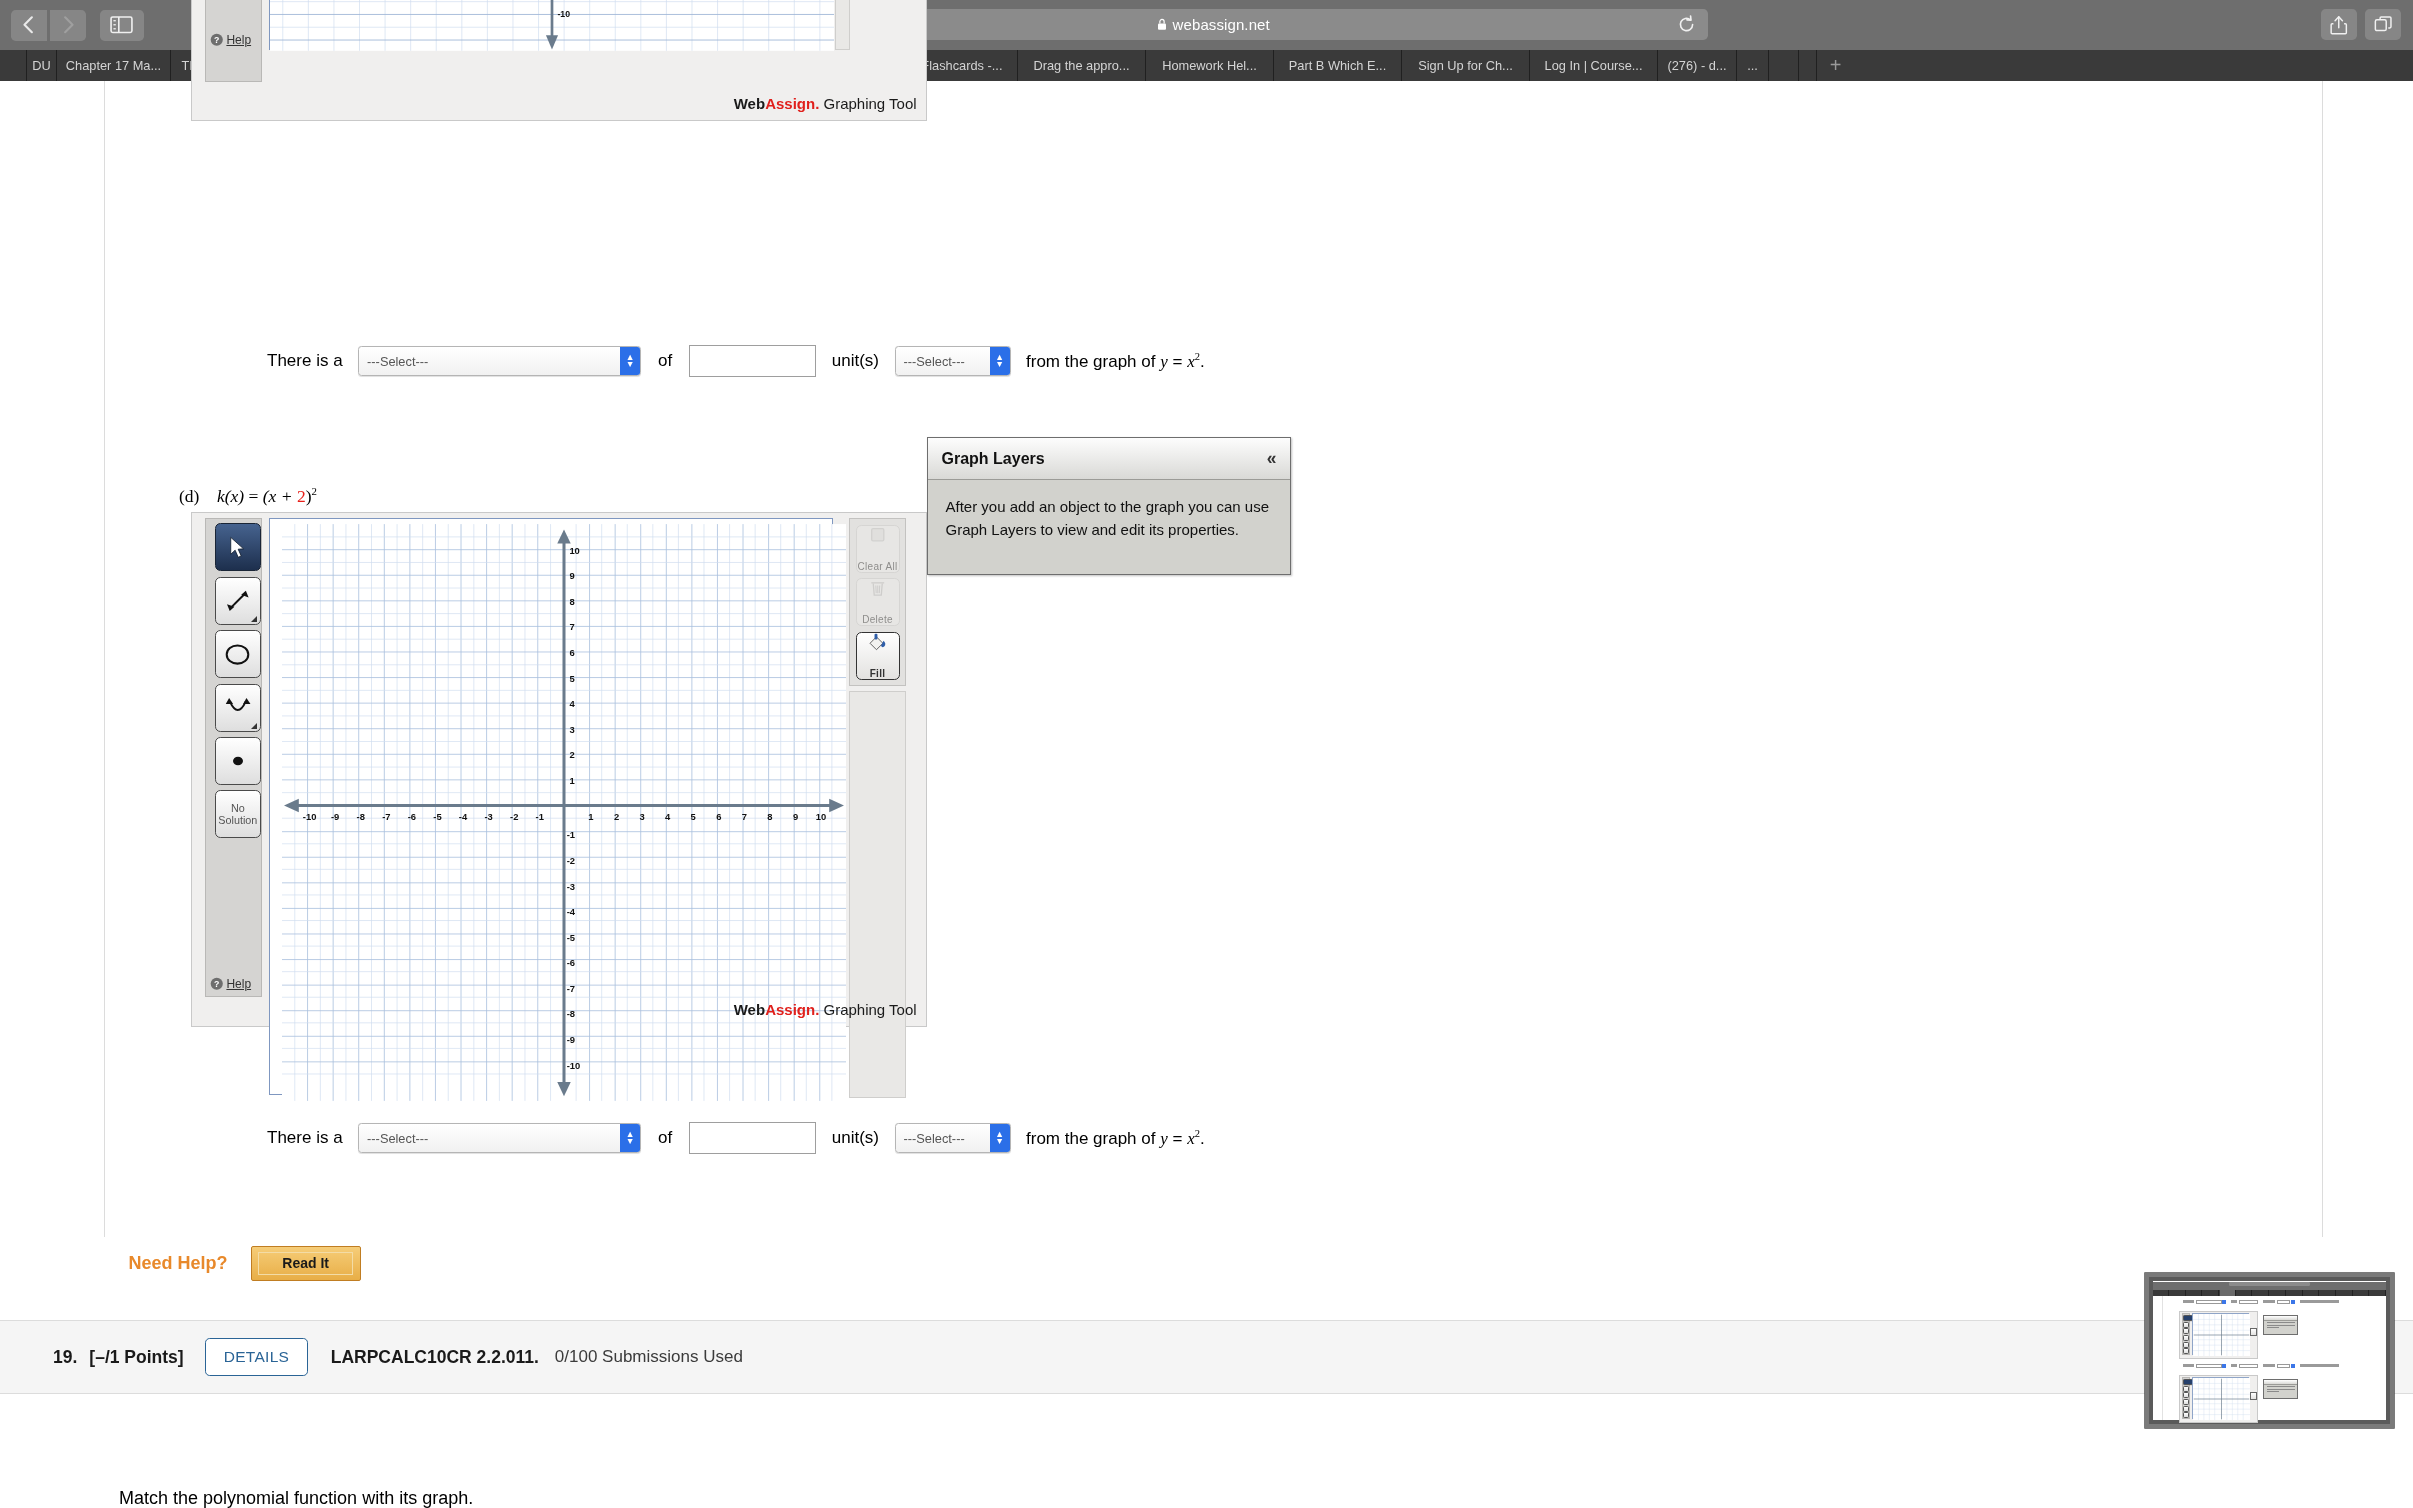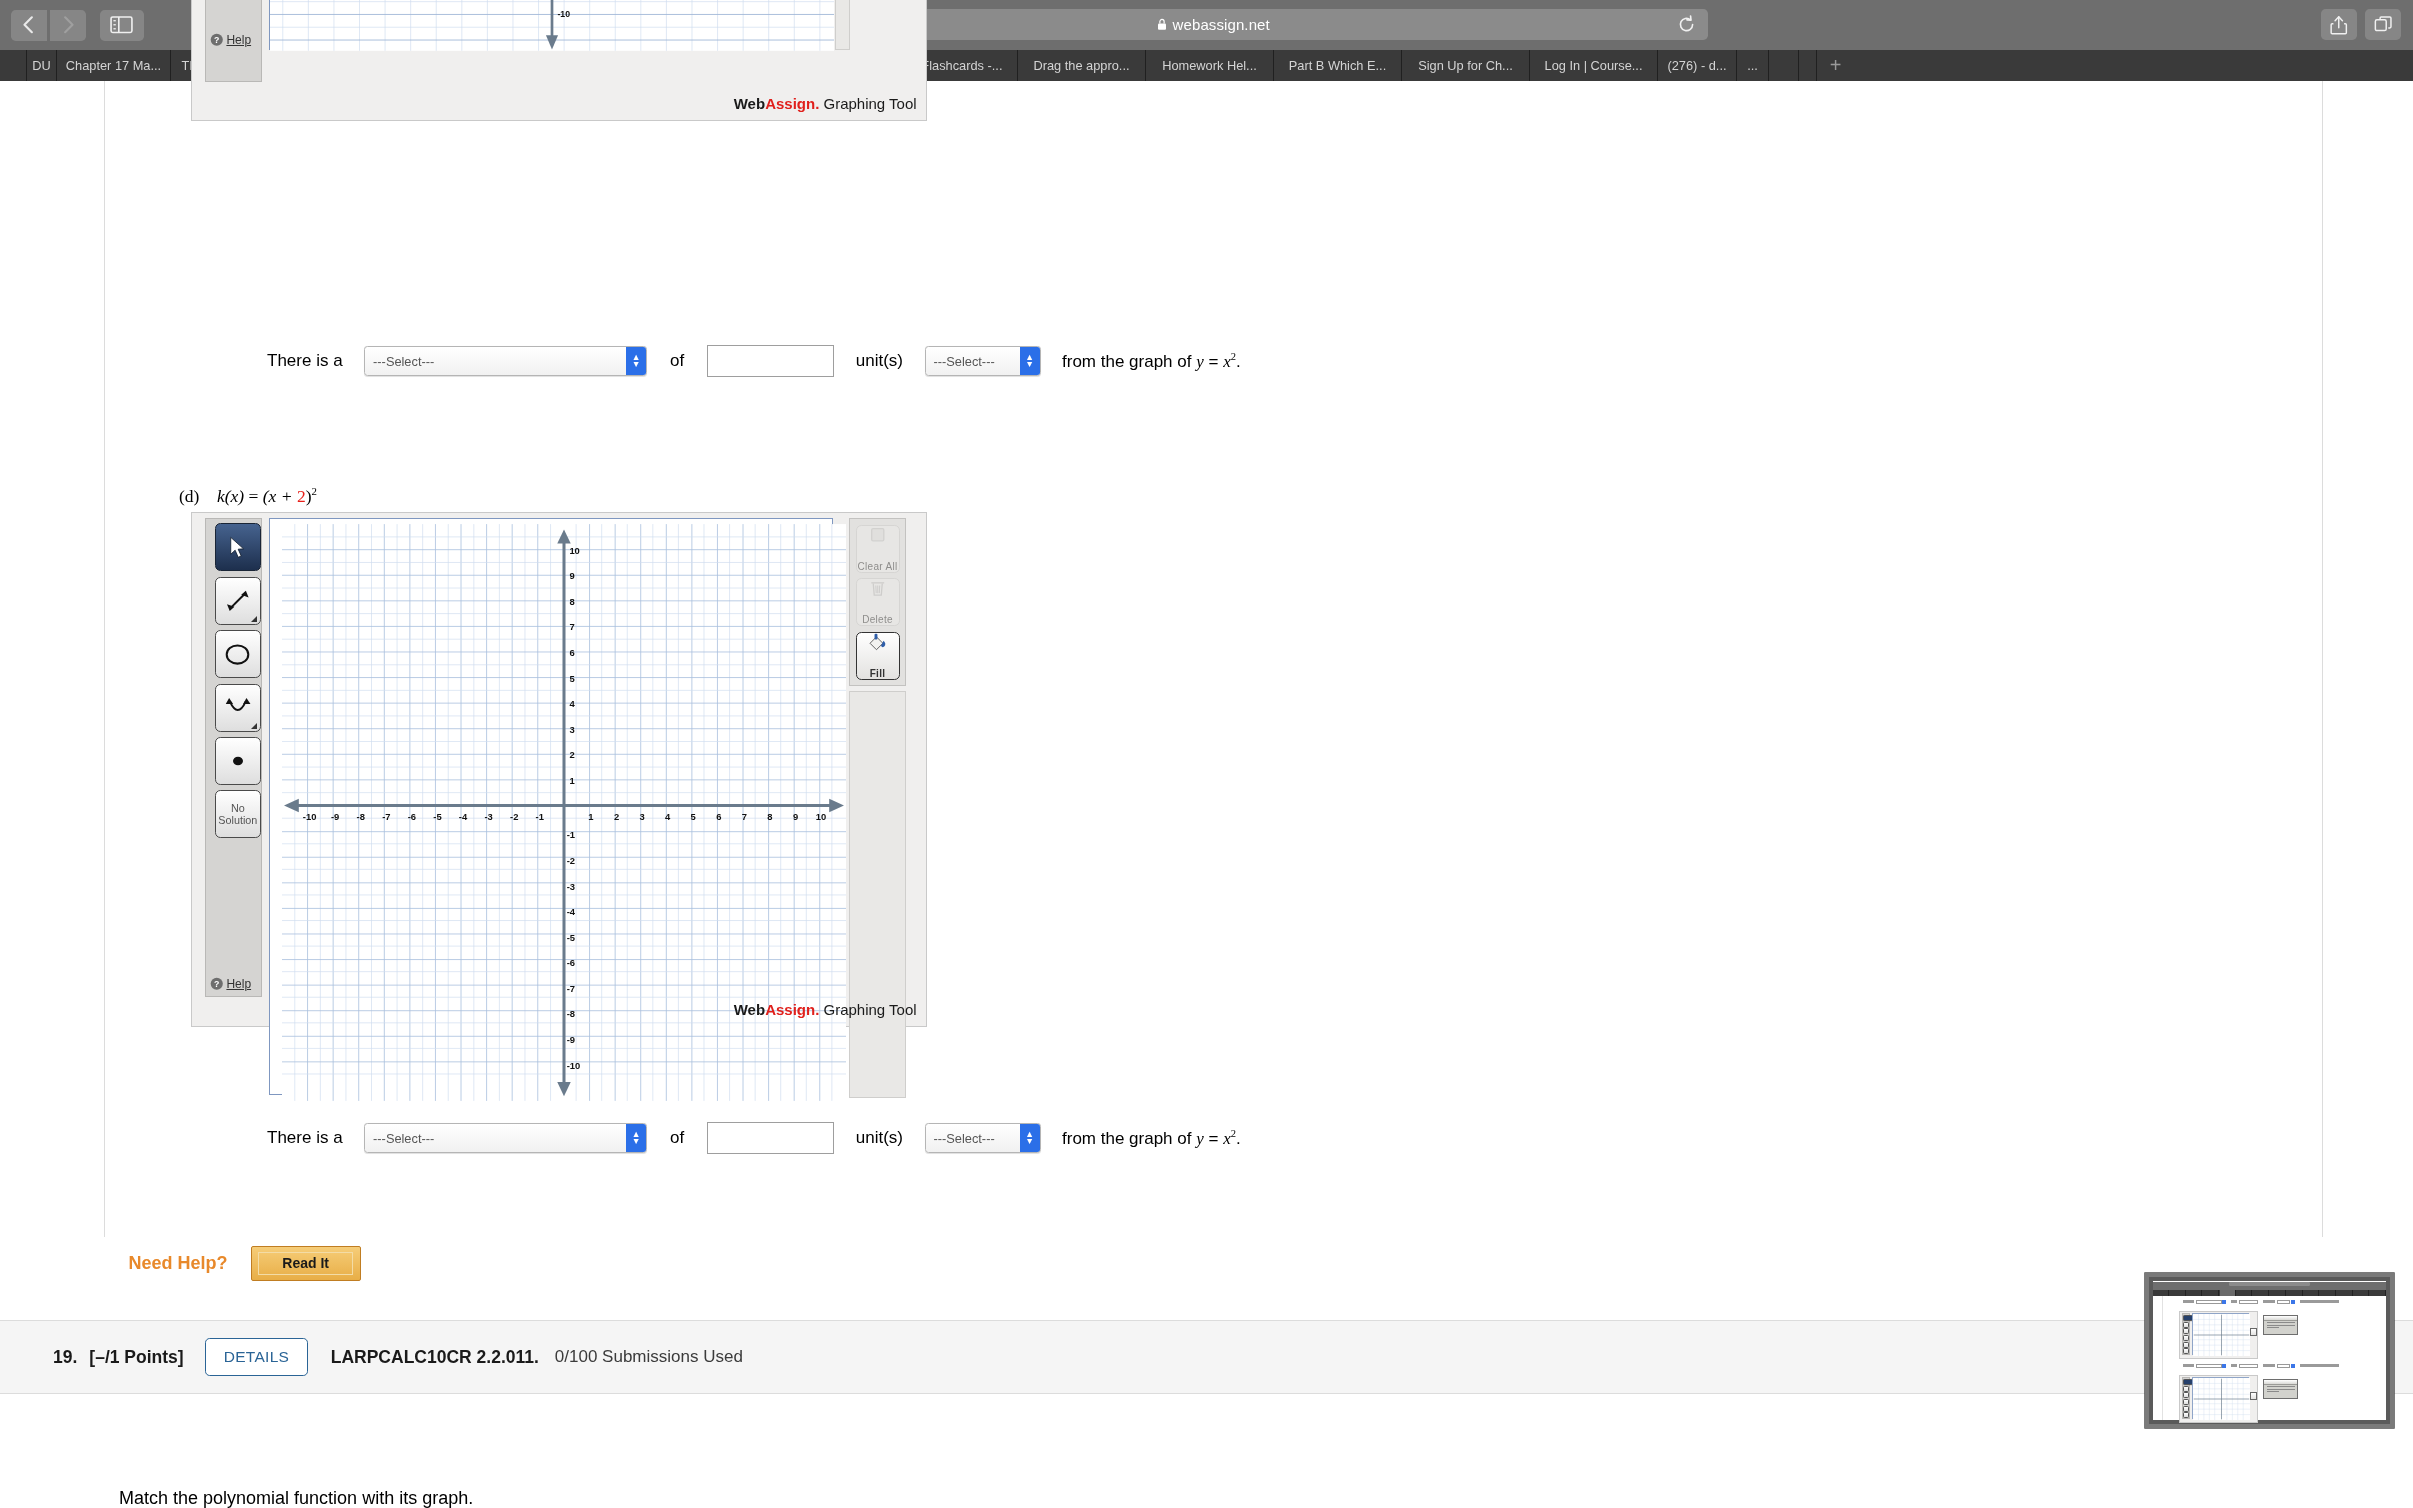--- a/index.html
+++ b/index.html
@@ -145,21 +145,21 @@
     border-bottom:0.7px solid #9b9b97;
     display:flex; align-items:center; justify-content:space-between;
     padding: 0 13.5px;
   }
   .layers-title { font-size:16px; font-weight:bold; color:#111; }
   .layers-collapse { font-size:17.5px; color:#333; font-weight:bold; }
   .layers-body { padding: 15px 17.5px 16px 17.5px; font-size:15px; color:#111; line-height:1.55; }
 
   
   .sentence {
-    position:absolute; display:flex; align-items:center; gap:8px;
+    position:absolute; display:flex; align-items:center; gap:2px;
     font-size:17px; color:#000;
   }
   .sentence .txt { white-space:nowrap; }
   .sel {
     height:30px; border:0.7px solid #b5b5b5; border-radius:3.4px;
     background:linear-gradient(#ffffff,#f1f1f1);
     display:flex; align-items:center; justify-content:space-between;
     font-size:12.8px; color:#555; padding-left:8px;
     box-shadow: 0 0.7px 0.7px rgba(0,0,0,.12);
   }
@@ -708,20 +708,27 @@
         <text x="10" y="15" font-size="13" font-weight="bold" fill="#fff" text-anchor="middle" font-family="Liberation Sans, sans-serif">?</text>
       </svg>
       <span>Help</span>
     </div>
 
     <div class="gt-footer" style="bottom:8px;">
       <span class="wa-web">Web</span><span class="wa-assign">Assign.</span> <span class="wa-tool">Graphing Tool</span>
     </div>
   </div>
 
+  <div class="layers-panel" style="left:822px; top:356px; width:364px; height:138px;">
+    <div class="layers-head">
+      <span class="layers-title">Graph Layers</span>
+      <span class="layers-collapse">«</span>
+    </div>
+    <div class="layers-body">After you add an object to the graph you can use Graph Layers to view and edit its properties.</div>
+  </div>
 
   <div class="sentence" style="left:162px; top:1041px;">
     <span class="txt">There is a</span>
     <div class="sel" style="width:283px; margin-left:13.5px;">
       <span>---Select---</span>
       <span class="arrows">▲<br>▼</span>
     </div>
     <span class="txt" style="margin-left:15px;">of</span>
     <div class="txtbox" style="width:127px; margin-left:15px;"></div>
     <span class="txt" style="margin-left:13.5px;">unit(s)</span>

